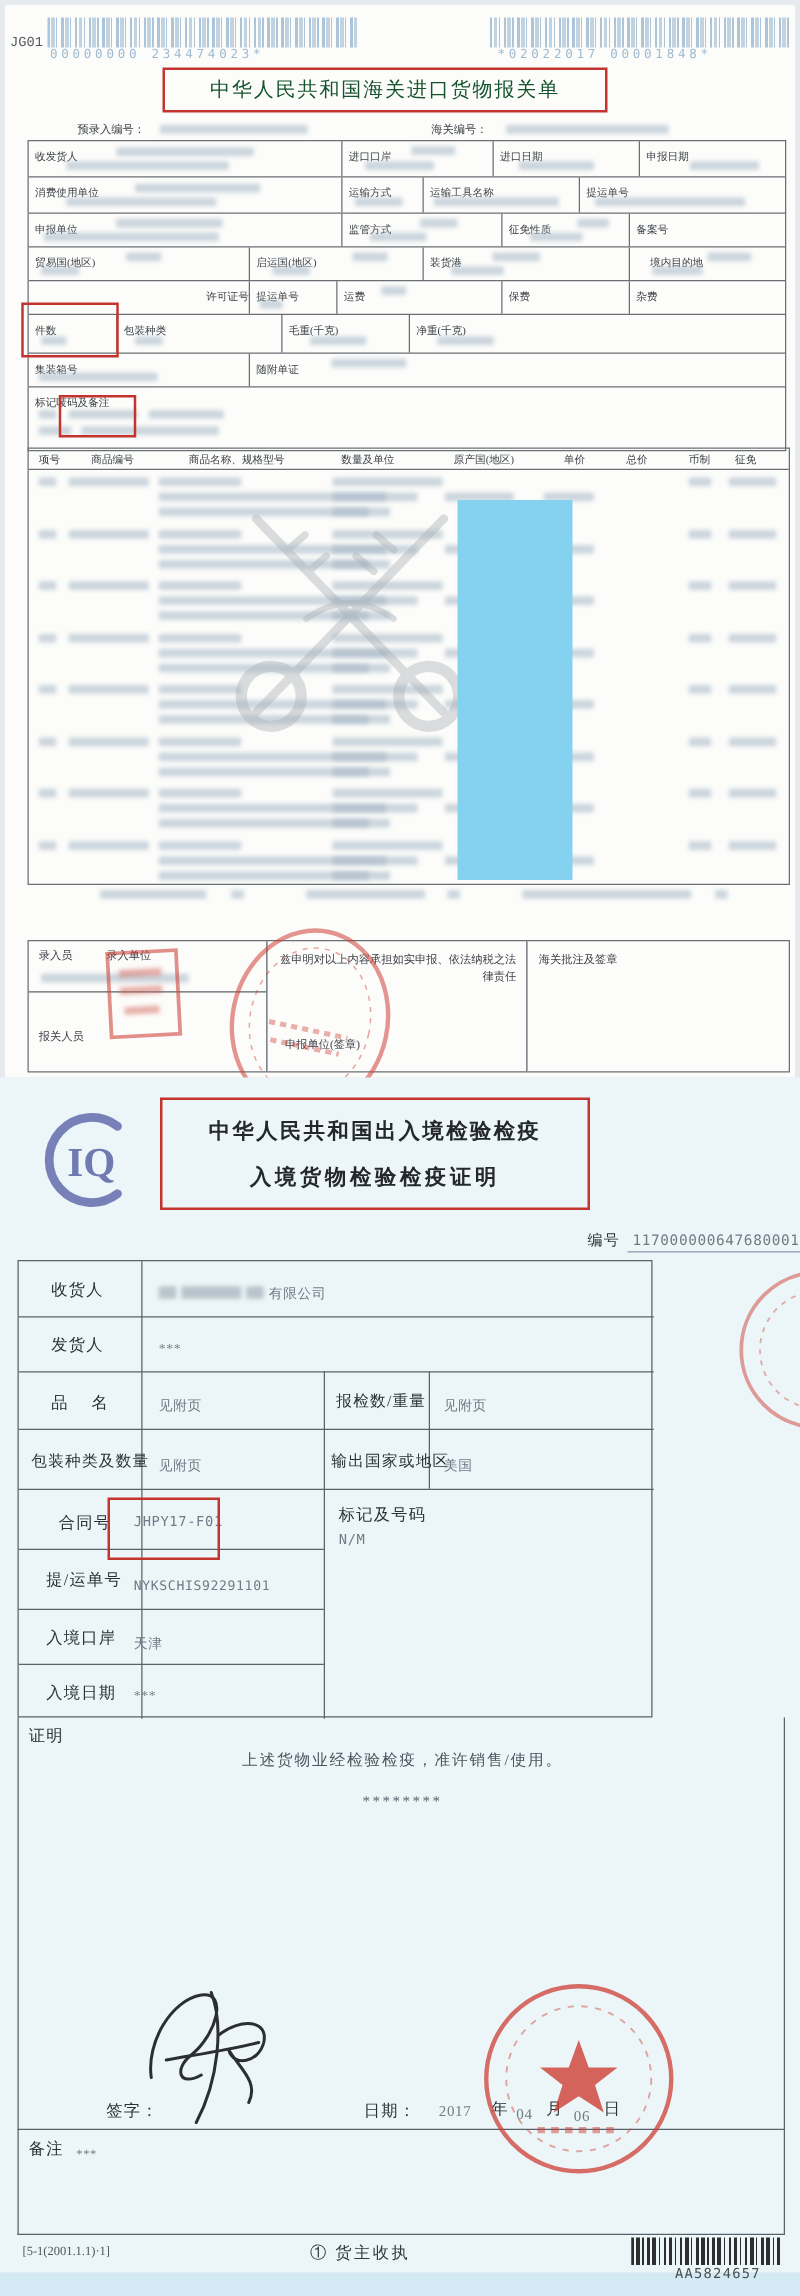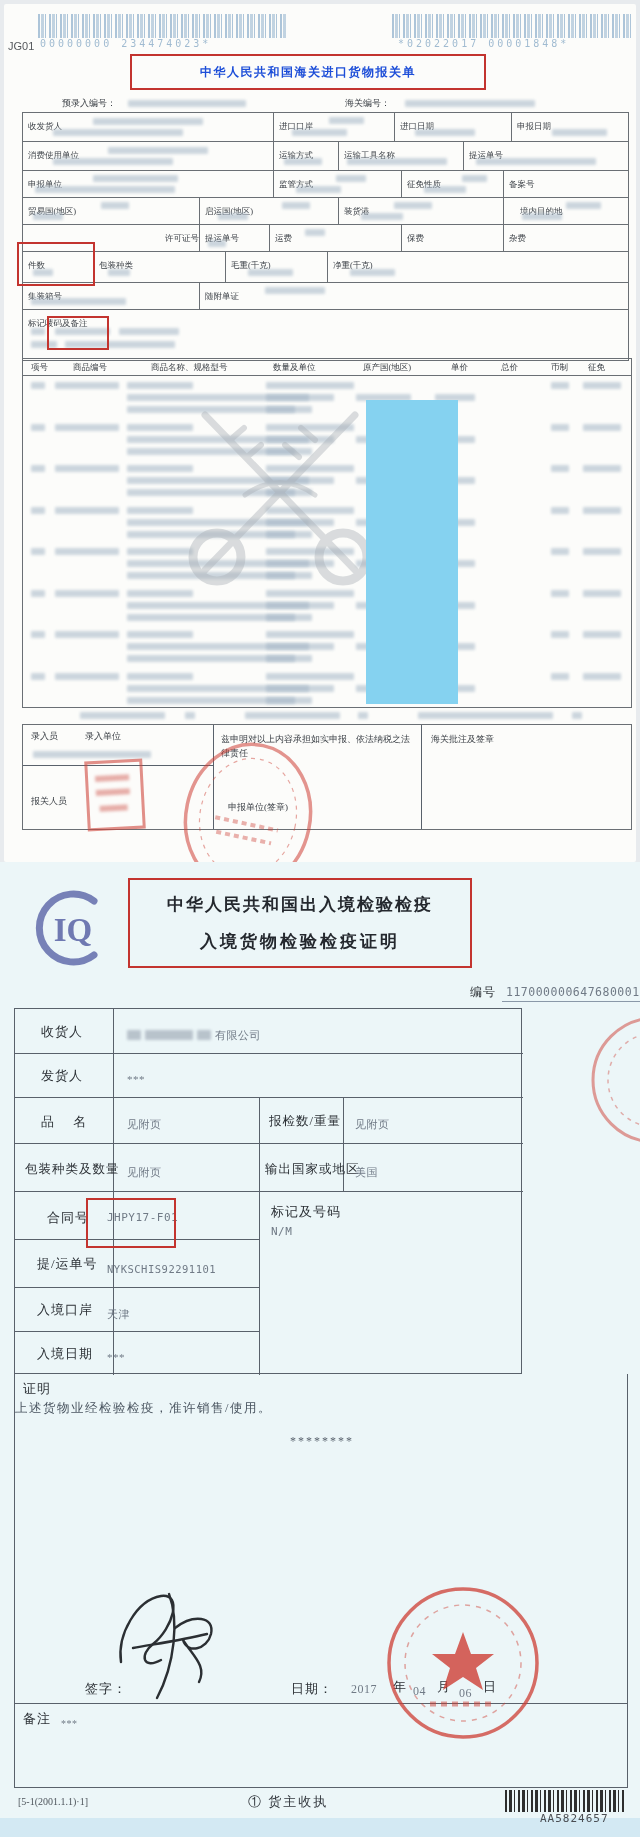--- a/index.html
+++ b/index.html
@@ -9,21 +9,21 @@
   .doc1{left:4px;top:4px;width:632px;height:858px;background:#fcfcfa;border-radius:2px;}
   .doc2{left:0;top:862px;width:640px;height:956px;background:#ecf6f8;}
   .strip{left:0;top:1818px;width:640px;height:19px;background:#d3e9f3;}
   
   .bc{background:repeating-linear-gradient(90deg,#9fbbd3 0 2px,transparent 2px 3px,#b7ccdd 3px 6px,transparent 6px 7px,#9fbbd3 7px 8px,transparent 8px 11px);height:24px;opacity:.85;}
   .bcnum{font-family:"DejaVu Sans Mono",monospace;font-size:10px;color:#a0bbd1;letter-spacing:3px;white-space:nowrap;}
   .bck{background:repeating-linear-gradient(90deg,#2e2e2e 0 2px,transparent 2px 4px,#2e2e2e 4px 7px,transparent 7px 9px,#2e2e2e 9px 10px,transparent 10px 13px);height:22px;}
   
   .redbox{border:2.5px solid #c3342f;}
   
-  .t1{font-size:12px;font-weight:bold;color:#1d4ed8;letter-spacing:1.5px;white-space:nowrap;}
+  .t1{font-size:16px;font-weight:normal;color:#14532d;letter-spacing:1.5px;white-space:nowrap;}
   .lblsm{font-size:8.5px;color:#3a3f45;white-space:nowrap;}
   .lbl9{font-size:9px;color:#3a3f45;white-space:nowrap;}
   .formbox{border:1px solid #6a6f74;}
   .frow{display:flex;border-top:1px solid #6a6f74;}
   .frow:first-child{border-top:none;}
   .fcell{position:relative;border-left:1px solid #6a6f74;padding:2px 0 0 5px;box-sizing:border-box;}
   .fcell:first-child{border-left:none;}
   .bv{position:absolute;height:7px;background:#a4b6c6;opacity:.55;filter:blur(1.5px);border-radius:1px;}
   .bvi{display:inline-block;position:static;vertical-align:middle;height:7px;background:#a4b6c6;opacity:.55;filter:blur(1.5px);border-radius:1px;}
   .grow{position:relative;height:41.5px;}
@@ -37,21 +37,21 @@
   .cellline{position:absolute;background:#59616b;}
   .stamp{pointer-events:none;}
 </style>
 </head>
 <body>
 
 <div id="page">
 
   <div class="abs doc1"></div>
 
-  <span class="abs" style="left:8px;top:40px;font-size:11px;color:#55585c;font-family:Liberation Sans, sans-serif;">JG01</span>
+  <span class="abs" style="left:8px;top:29px;font-size:11px;color:#55585c;font-family:Liberation Mono, monospace;">JG01</span>
   <div class="abs bc" style="left:38px;top:14px;width:248px;"></div>
   <div class="abs bcnum" style="left:40px;top:38px;">00000000 234474023*</div>
   <div class="abs bc" style="left:392px;top:14px;width:240px;"></div>
   <div class="abs bcnum" style="left:398px;top:38px;">*02022017 00001848*</div>
 
   <div class="abs redbox" style="left:130px;top:54px;width:352px;height:32px;display:flex;align-items:center;justify-content:center;">
     <span class="t1">中华人民共和国海关进口货物报关单</span>
   </div>
 
   <span class="abs lbl9" style="left:62px;top:97px;">预录入编号：</span>
@@ -253,21 +253,21 @@
 
   <div class="abs blueblock" style="left:366px;top:400px;width:92px;height:304px;"></div>
 
   <span class="abs bv" style="left:80px;top:712px;width:85px;"></span>
   <span class="abs bv" style="left:185px;top:712px;width:10px;"></span>
   <span class="abs bv" style="left:245px;top:712px;width:95px;"></span>
   <span class="abs bv" style="left:358px;top:712px;width:10px;"></span>
   <span class="abs bv" style="left:418px;top:712px;width:135px;"></span>
   <span class="abs bv" style="left:572px;top:712px;width:10px;"></span>
 
-  <div class="abs" style="left:22px;top:724px;width:608px;height:104px;border:1px solid #6a6f74;">
+  <div class="abs" style="left:22px;top:752px;width:608px;height:104px;border:1px solid #6a6f74;text-align:right;">
     <div class="cellline" style="left:190px;top:0;width:1px;height:104px;"></div>
     <div class="cellline" style="left:398px;top:0;width:1px;height:104px;"></div>
     <div class="cellline" style="left:0;top:40px;width:190px;height:1px;"></div>
     <span class="abs lbl9" style="left:8px;top:5px;">录入员</span>
     <span class="abs lbl9" style="left:62px;top:5px;">录入单位</span>
     <span class="abs bv" style="left:10px;top:26px;width:118px;"></span>
     <span class="abs lbl9" style="left:8px;top:70px;">报关人员</span>
     <div class="abs lbl9" style="left:198px;top:8px;width:192px;white-space:normal;line-height:1.5;">兹申明对以上内容承担如实申报、依法纳税之法律责任</div>
     <span class="abs lbl9" style="left:205px;top:76px;">申报单位(签章)</span>
     <span class="abs lbl9" style="left:408px;top:8px;">海关批注及签章</span>
@@ -347,21 +347,21 @@
 
   <div class="abs redbox" style="left:86px;top:1198px;width:86px;height:46px;"></div>
 
   <svg class="abs stamp" style="left:580px;top:1010px;" width="60" height="140" viewBox="0 0 60 140">
     <circle cx="75" cy="70" r="62" fill="none" stroke="rgba(206,62,52,.5)" stroke-width="3"></circle>
     <circle cx="75" cy="70" r="47" fill="none" stroke="rgba(206,62,52,.4)" stroke-width="1.5" stroke-dasharray="4 5"></circle>
   </svg>
 
   <div class="abs" style="left:14px;top:1374px;width:614px;height:330px;border:1px solid #59616b;border-top:none;box-sizing:border-box;">
     <span class="abs lbl2" style="left:8px;top:6px;">证明</span>
-    <div class="abs" style="left:0;top:26px;width:614px;text-align:left;font-size:12.5px;color:#4a5560;letter-spacing:1.5px;">上述货物业经检验检疫，准许销售/使用。</div>
+    <div class="abs" style="left:0;top:26px;width:614px;text-align:center;font-size:12.5px;color:#4a5560;letter-spacing:1.5px;">上述货物业经检验检疫，准许销售/使用。</div>
     <div class="abs" style="left:0;top:60px;width:614px;text-align:center;font-size:12px;color:#5a636e;letter-spacing:2px;">********</div>
 
     <svg class="abs" style="left:88px;top:212px;" width="140" height="118" viewBox="0 0 140 118">
       <g fill="none" stroke="#2b2f33" stroke-width="2.4" stroke-linecap="round">
         <path d="M18 76 C 14 48 34 14 58 10 C 80 7 70 42 50 58 C 36 69 40 84 58 74"></path>
         <path d="M66 8 C 76 34 72 78 54 112"></path>
         <path d="M72 42 C 90 28 112 30 108 48 C 104 64 84 68 80 54 C 90 70 104 80 96 96"></path>
         <path d="M30 62 C 52 58 80 54 104 48"></path>
       </g>
     </svg>

